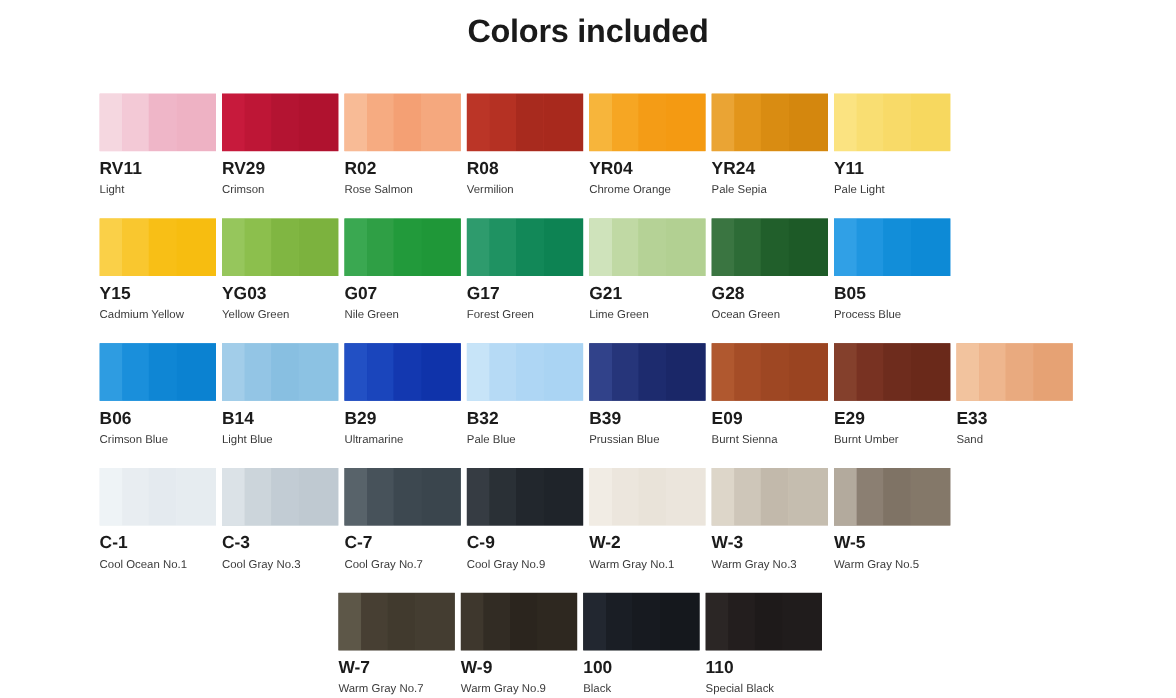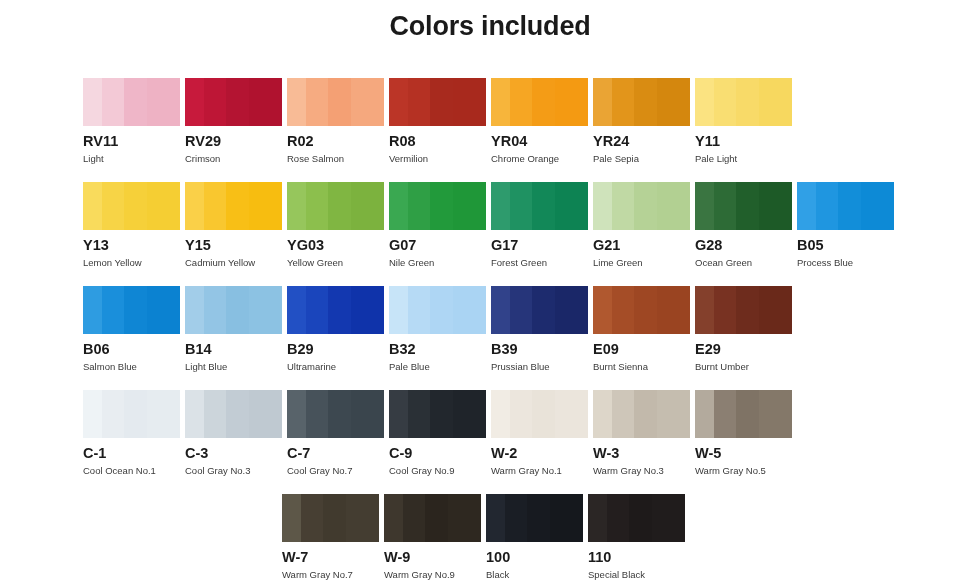--- a/index.html
+++ b/index.html
@@ -163,30 +163,20 @@
             <div class="band b2" style="background: rgb(249, 222, 114);"></div>
             <div class="band b3" style="background: rgb(248, 218, 104);"></div>
             <div class="band b4" style="background: rgb(247, 216, 95);"></div>
           </div>
           <div class="swatch-code">Y11</div>
           <div class="swatch-name">Pale Light</div>
         </div>
       </div>
       <div class="swatch-row">
         <div class="swatch-cell">
-          <div class="swatch-chip" style="background: rgb(247, 212, 70);">
-            <div class="band b1" style="background: rgb(249, 219, 92);"></div>
-            <div class="band b2" style="background: rgb(247, 212, 70);"></div>
-            <div class="band b3" style="background: rgb(246, 208, 57);"></div>
-            <div class="band b4" style="background: rgb(245, 206, 51);"></div>
-          </div>
-          <div class="swatch-code">Y13</div>
-          <div class="swatch-name">Lemon Yellow</div>
-        </div>
-        <div class="swatch-cell">
           <div class="swatch-chip" style="background: rgb(249, 196, 36);">
             <div class="band b1" style="background: rgb(250, 208, 72);"></div>
             <div class="band b2" style="background: rgb(249, 199, 47);"></div>
             <div class="band b3" style="background: rgb(248, 191, 22);"></div>
             <div class="band b4" style="background: rgb(247, 189, 16);"></div>
           </div>
           <div class="swatch-code">Y15</div>
           <div class="swatch-name">Cadmium Yellow</div>
         </div>
         <div class="swatch-cell">
@@ -252,21 +242,21 @@
       </div>
       <div class="swatch-row">
         <div class="swatch-cell">
           <div class="swatch-chip" style="background: rgb(26, 143, 219);">
             <div class="band b1" style="background: rgb(46, 156, 225);"></div>
             <div class="band b2" style="background: rgb(26, 143, 219);"></div>
             <div class="band b3" style="background: rgb(15, 134, 212);"></div>
             <div class="band b4" style="background: rgb(11, 130, 209);"></div>
           </div>
           <div class="swatch-code">B06</div>
-          <div class="swatch-name">Salmon Blue</div>
+          <div class="swatch-name">Crimson Blue</div>
         </div>
         <div class="swatch-cell">
           <div class="swatch-chip" style="background: rgb(143, 194, 227);">
             <div class="band b1" style="background: rgb(162, 205, 233);"></div>
             <div class="band b2" style="background: rgb(147, 197, 229);"></div>
             <div class="band b3" style="background: rgb(136, 191, 225);"></div>
             <div class="band b4" style="background: rgb(140, 194, 227);"></div>
           </div>
           <div class="swatch-code">B14</div>
           <div class="swatch-name">Light Blue</div>
@@ -314,20 +304,30 @@
         <div class="swatch-cell">
           <div class="swatch-chip" style="background: rgb(122, 53, 36);">
             <div class="band b1" style="background: rgb(132, 64, 44);"></div>
             <div class="band b2" style="background: rgb(120, 50, 34);"></div>
             <div class="band b3" style="background: rgb(110, 44, 29);"></div>
             <div class="band b4" style="background: rgb(106, 41, 26);"></div>
           </div>
           <div class="swatch-code">E29</div>
           <div class="swatch-name">Burnt Umber</div>
         </div>
+        <div class="swatch-cell">
+          <div class="swatch-chip" style="background: rgb(237, 176, 133);">
+            <div class="band b1" style="background: rgb(242, 195, 158);"></div>
+            <div class="band b2" style="background: rgb(238, 182, 142);"></div>
+            <div class="band b3" style="background: rgb(233, 170, 127);"></div>
+            <div class="band b4" style="background: rgb(230, 162, 116);"></div>
+          </div>
+          <div class="swatch-code">E33</div>
+          <div class="swatch-name">Sand</div>
+        </div>
       </div>
       <div class="swatch-row">
         <div class="swatch-cell">
           <div class="swatch-chip" style="background: rgb(233, 238, 242);">
             <div class="band b1" style="background: rgb(238, 243, 246);"></div>
             <div class="band b2" style="background: rgb(232, 237, 241);"></div>
             <div class="band b3" style="background: rgb(228, 234, 239);"></div>
             <div class="band b4" style="background: rgb(230, 236, 240);"></div>
           </div>
           <div class="swatch-code">C-1</div>

